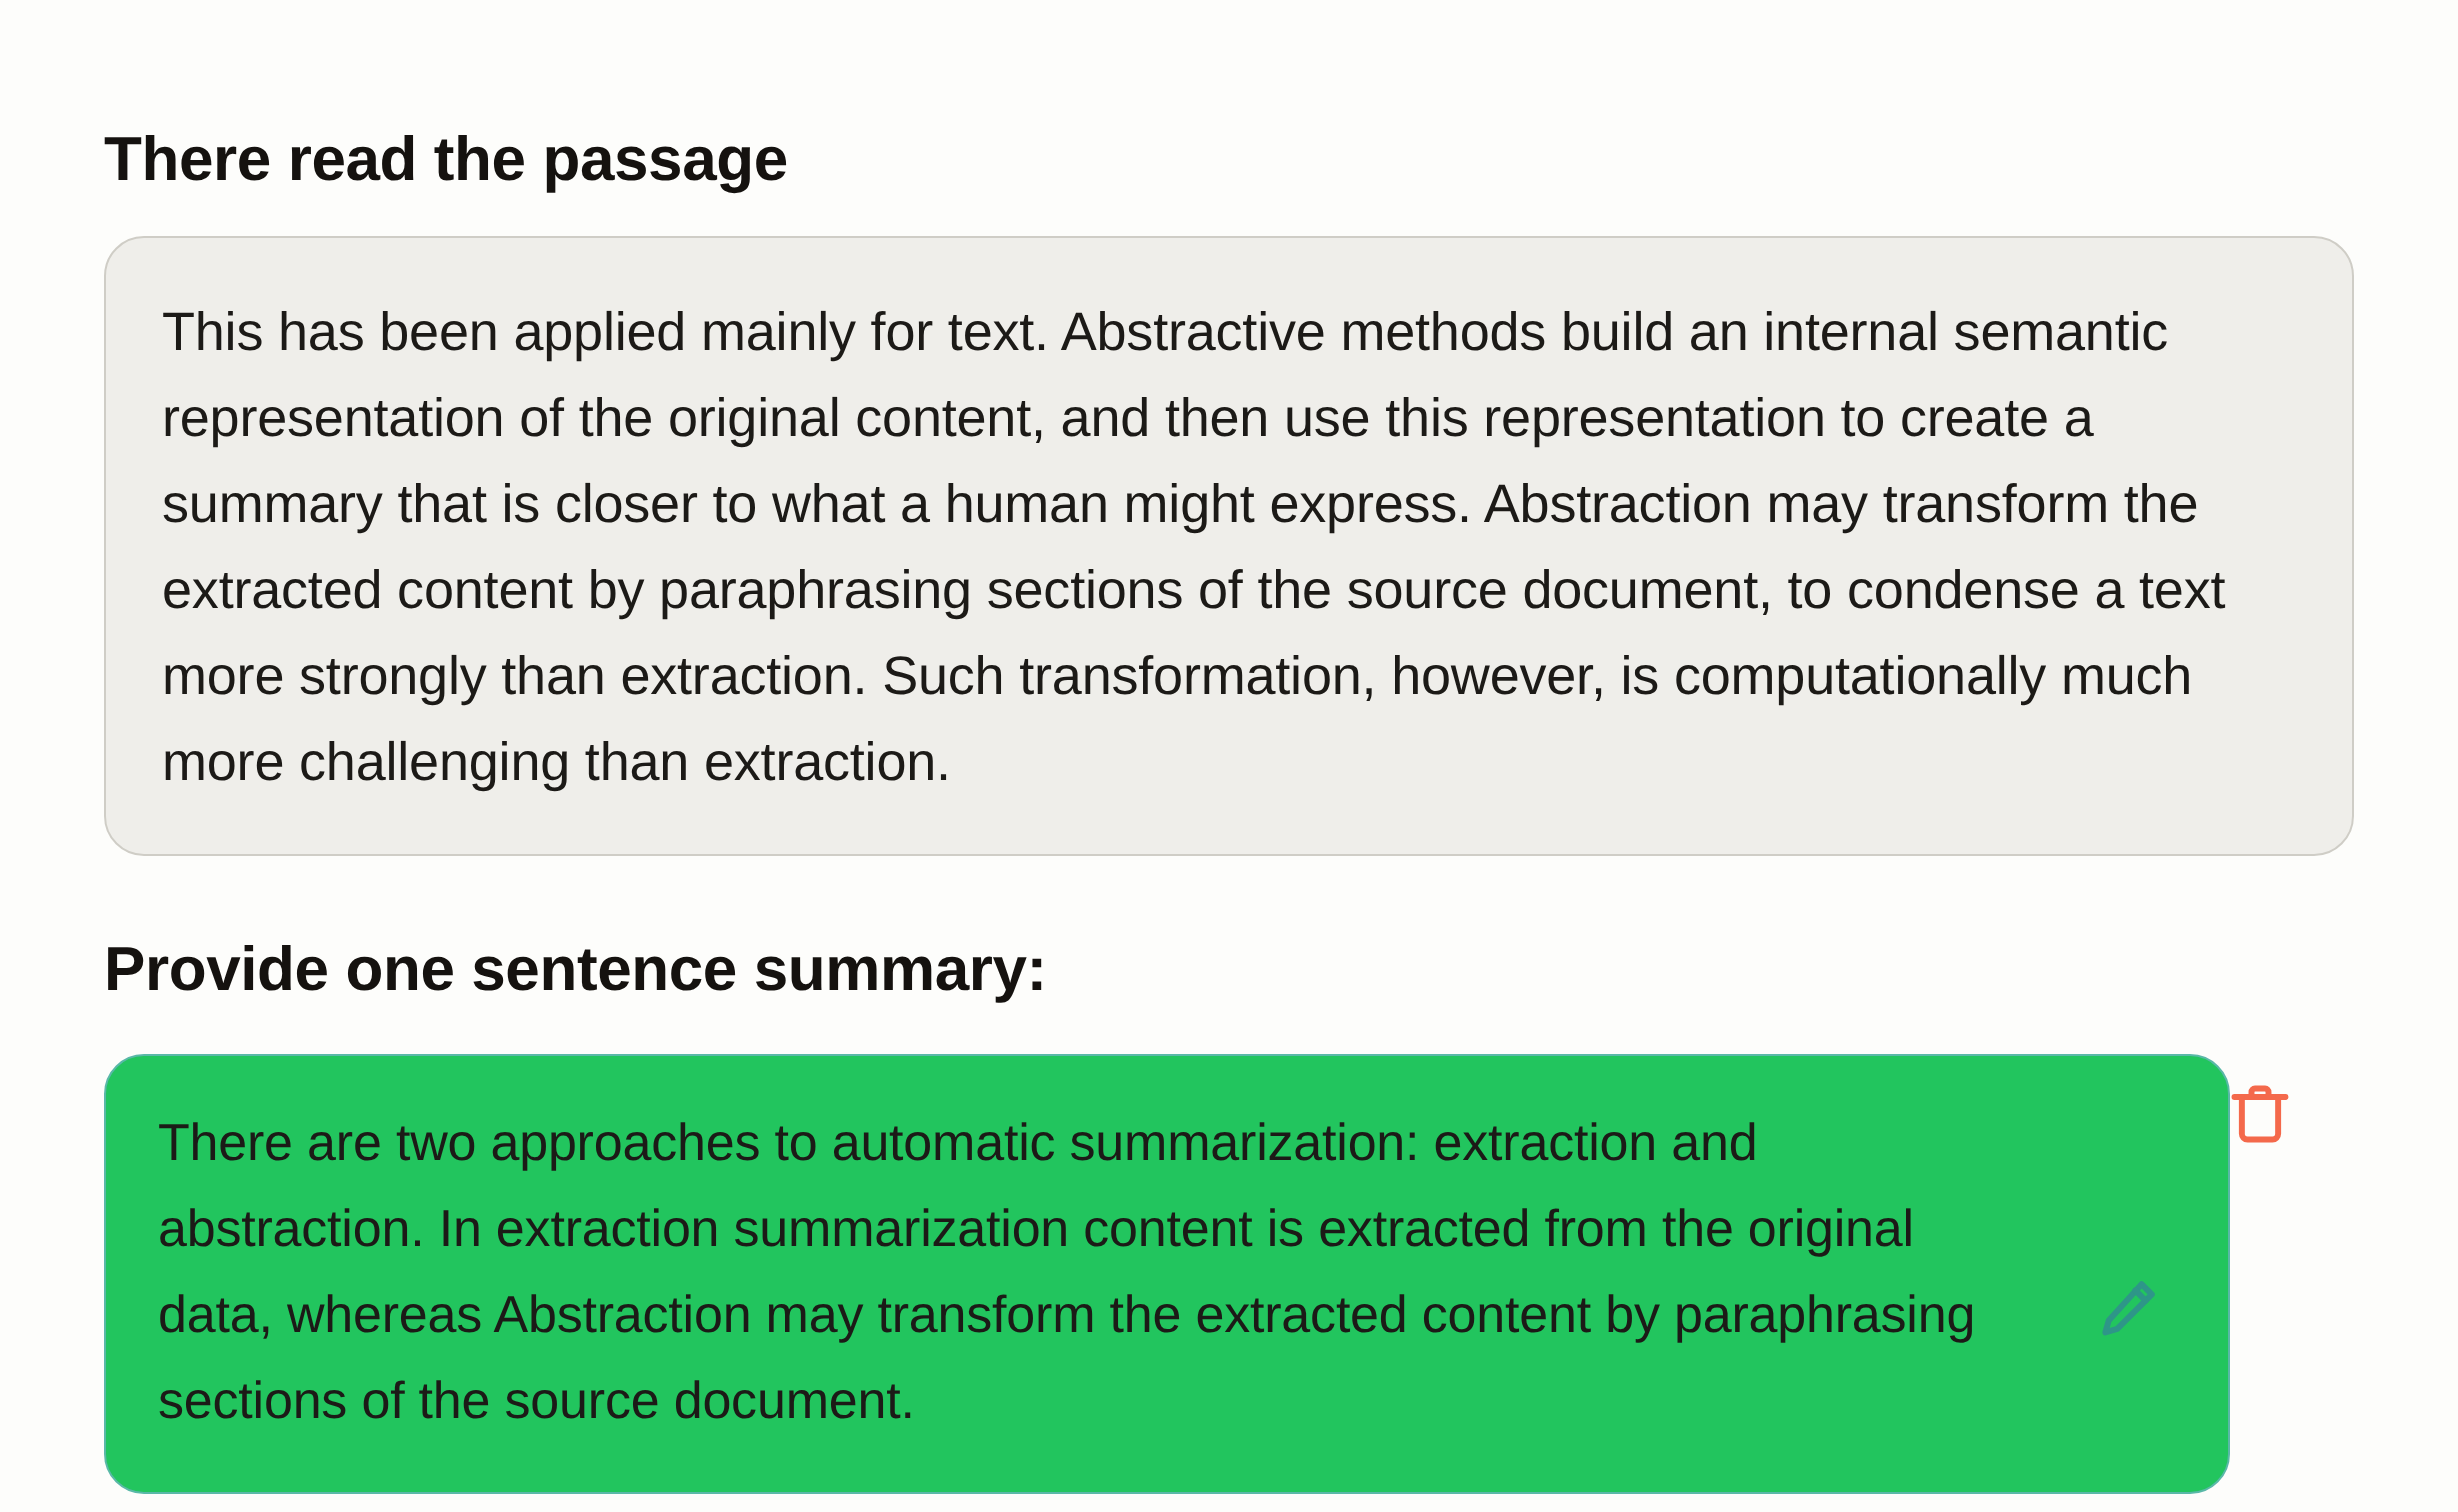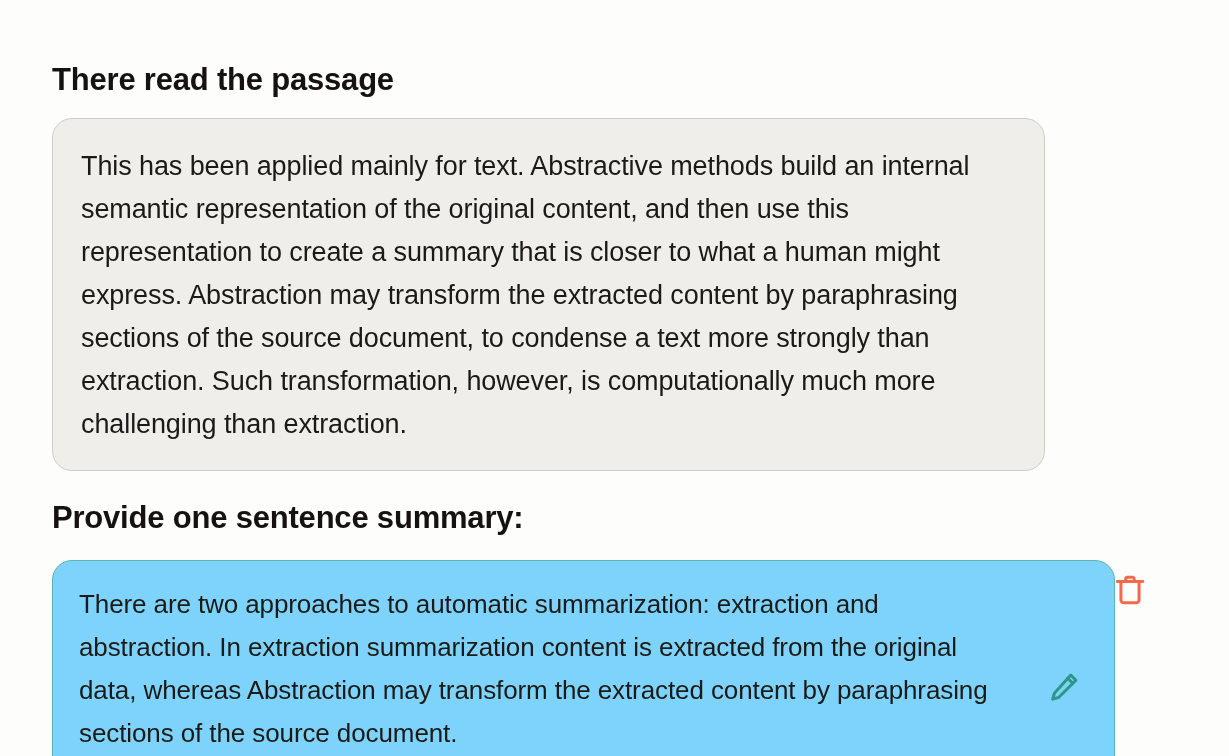--- a/index.html
+++ b/index.html
@@ -30,51 +30,51 @@
     letter-spacing: -0.2px;
     line-height: 1.1;
   }
 
   #passage-heading {
     padding-top: 42px;
   }
 
   .passage-card {
     margin-top: 19px;
-    width: 993px;
+    width: 1125px;
     box-sizing: border-box;
     background: #efeeea;
     border: 1px solid #cfcdc6;
     border-radius: 20px;
     padding: 26px 28px 24px 28px;
   }
 
   .passage-text {
     font-size: 27px;
     line-height: 43px;
     color: #1c1a17;
     letter-spacing: -0.1px;
   }
 
   #summary-heading {
-    margin-top: 30px;
+    margin-top: 40px;
   }
 
   .summary-row {
     position: relative;
     margin-top: 18px;
     display: flex;
     align-items: flex-start;
   }
 
   .summary-card {
     position: relative;
     width: 1063px;
     box-sizing: border-box;
-    background: #7dd3fc;
+    background: #22c55e;
     border: 1.5px solid #5ab8a8;
     border-radius: 20px;
     padding: 22px 100px 24px 26px;
     min-height: 210px;
   }
 
   .summary-text {
     font-size: 26px;
     line-height: 43px;
     color: #1c1a17;

